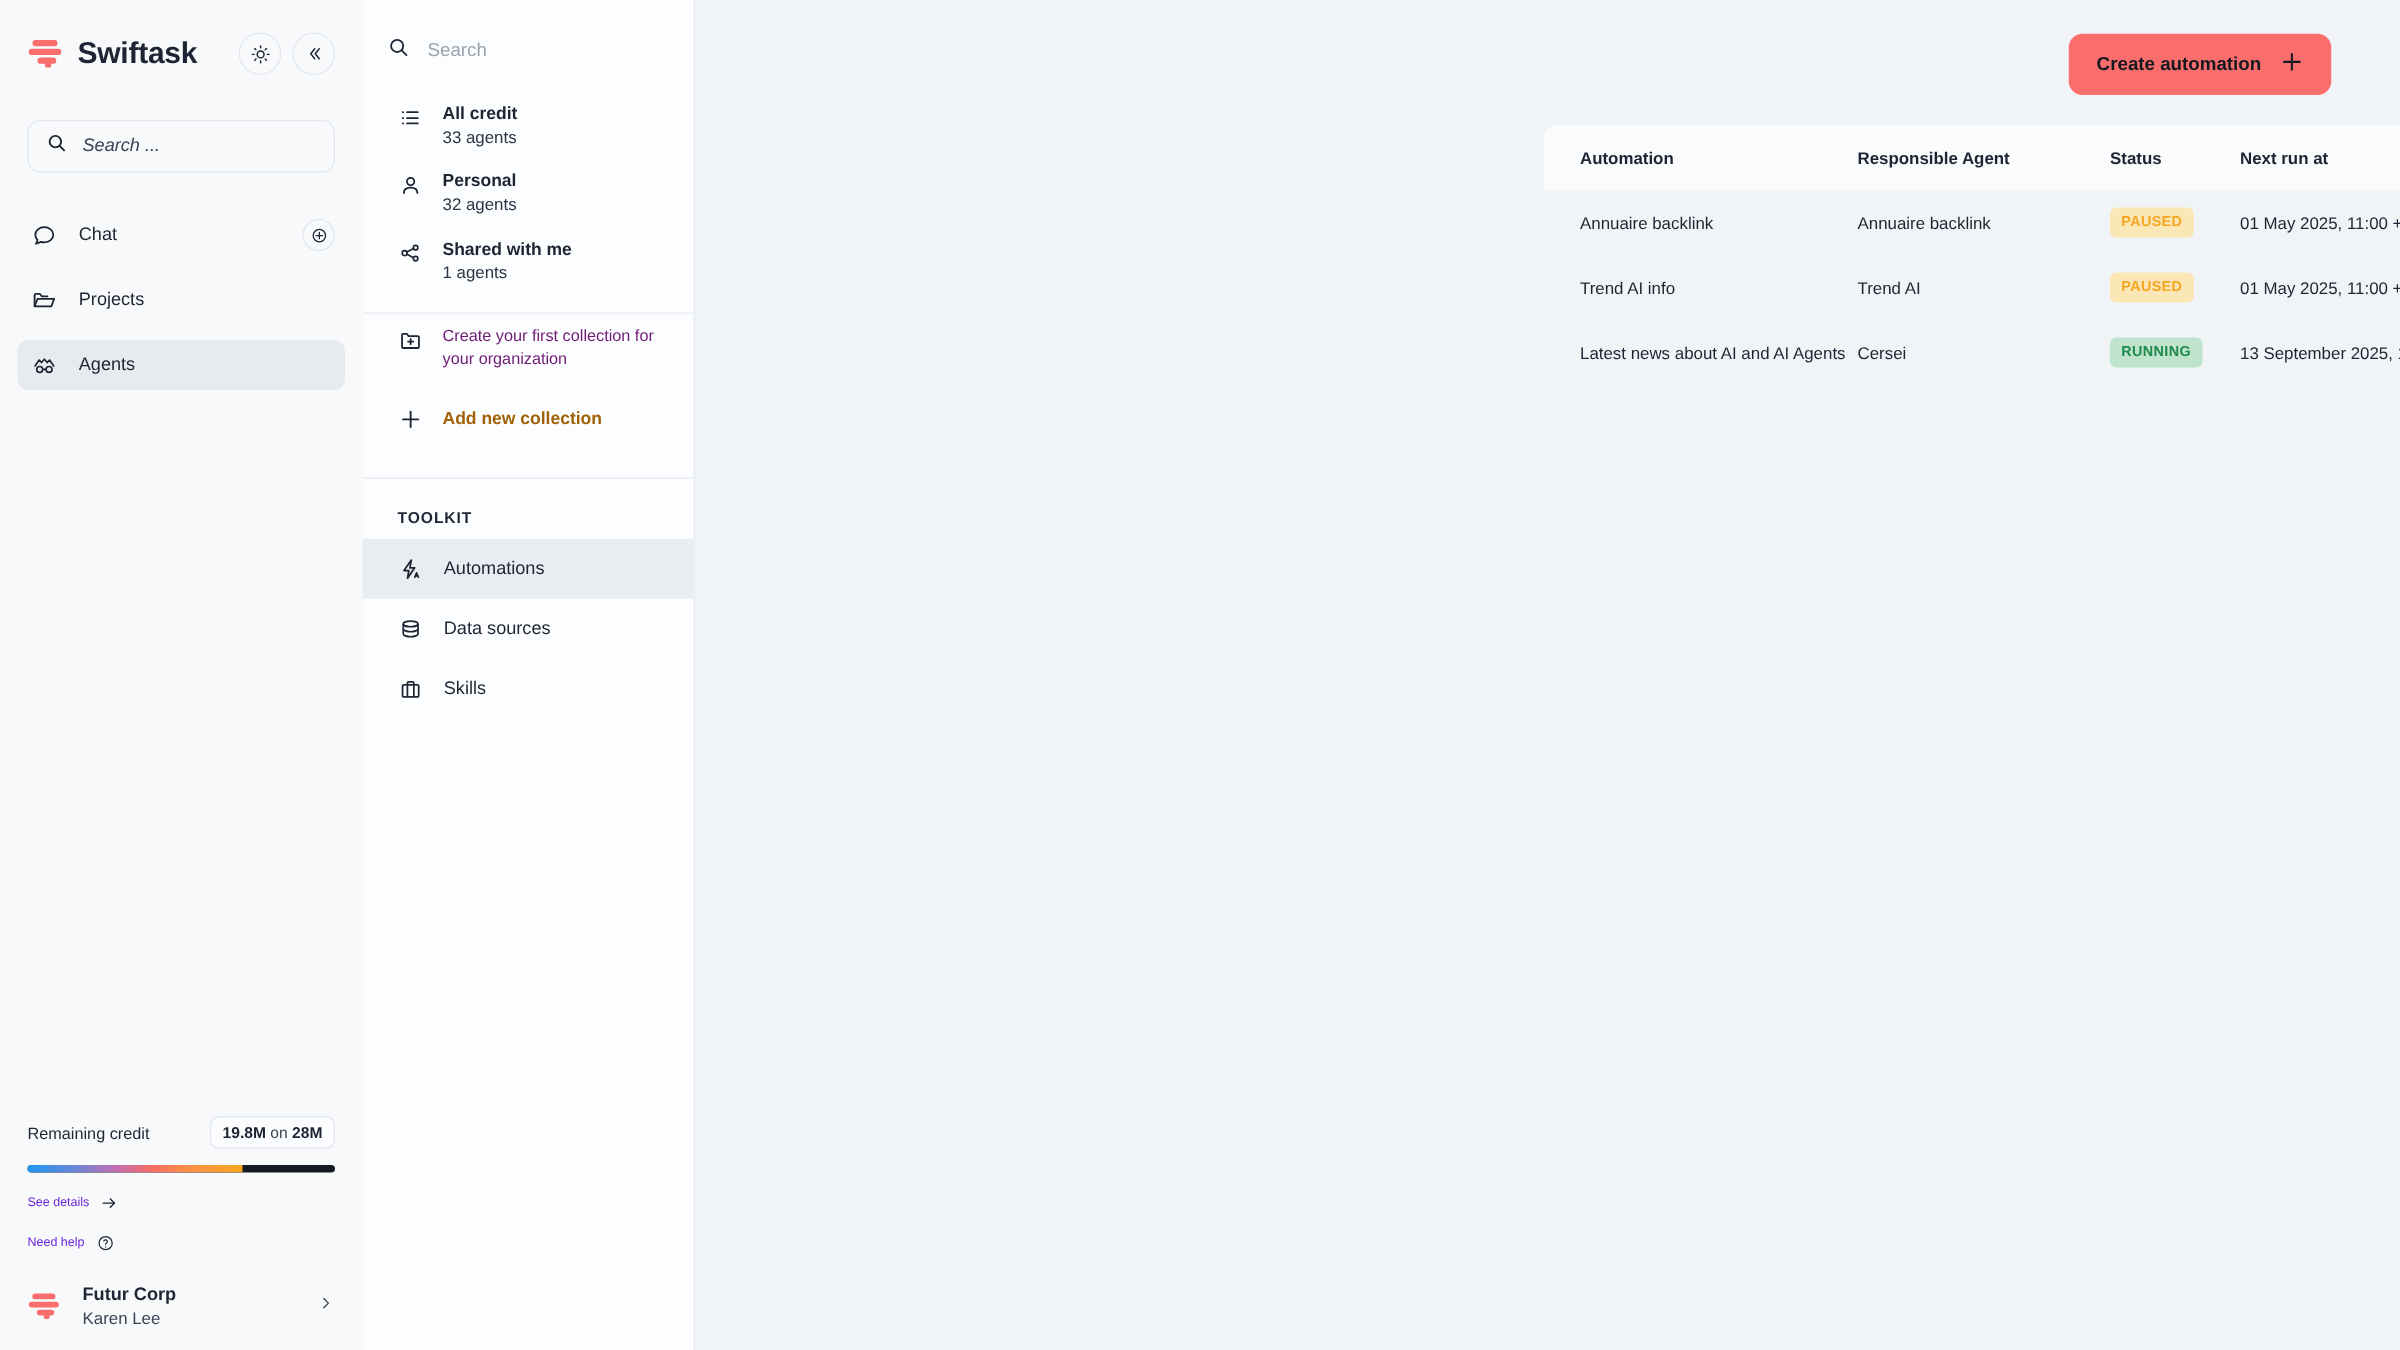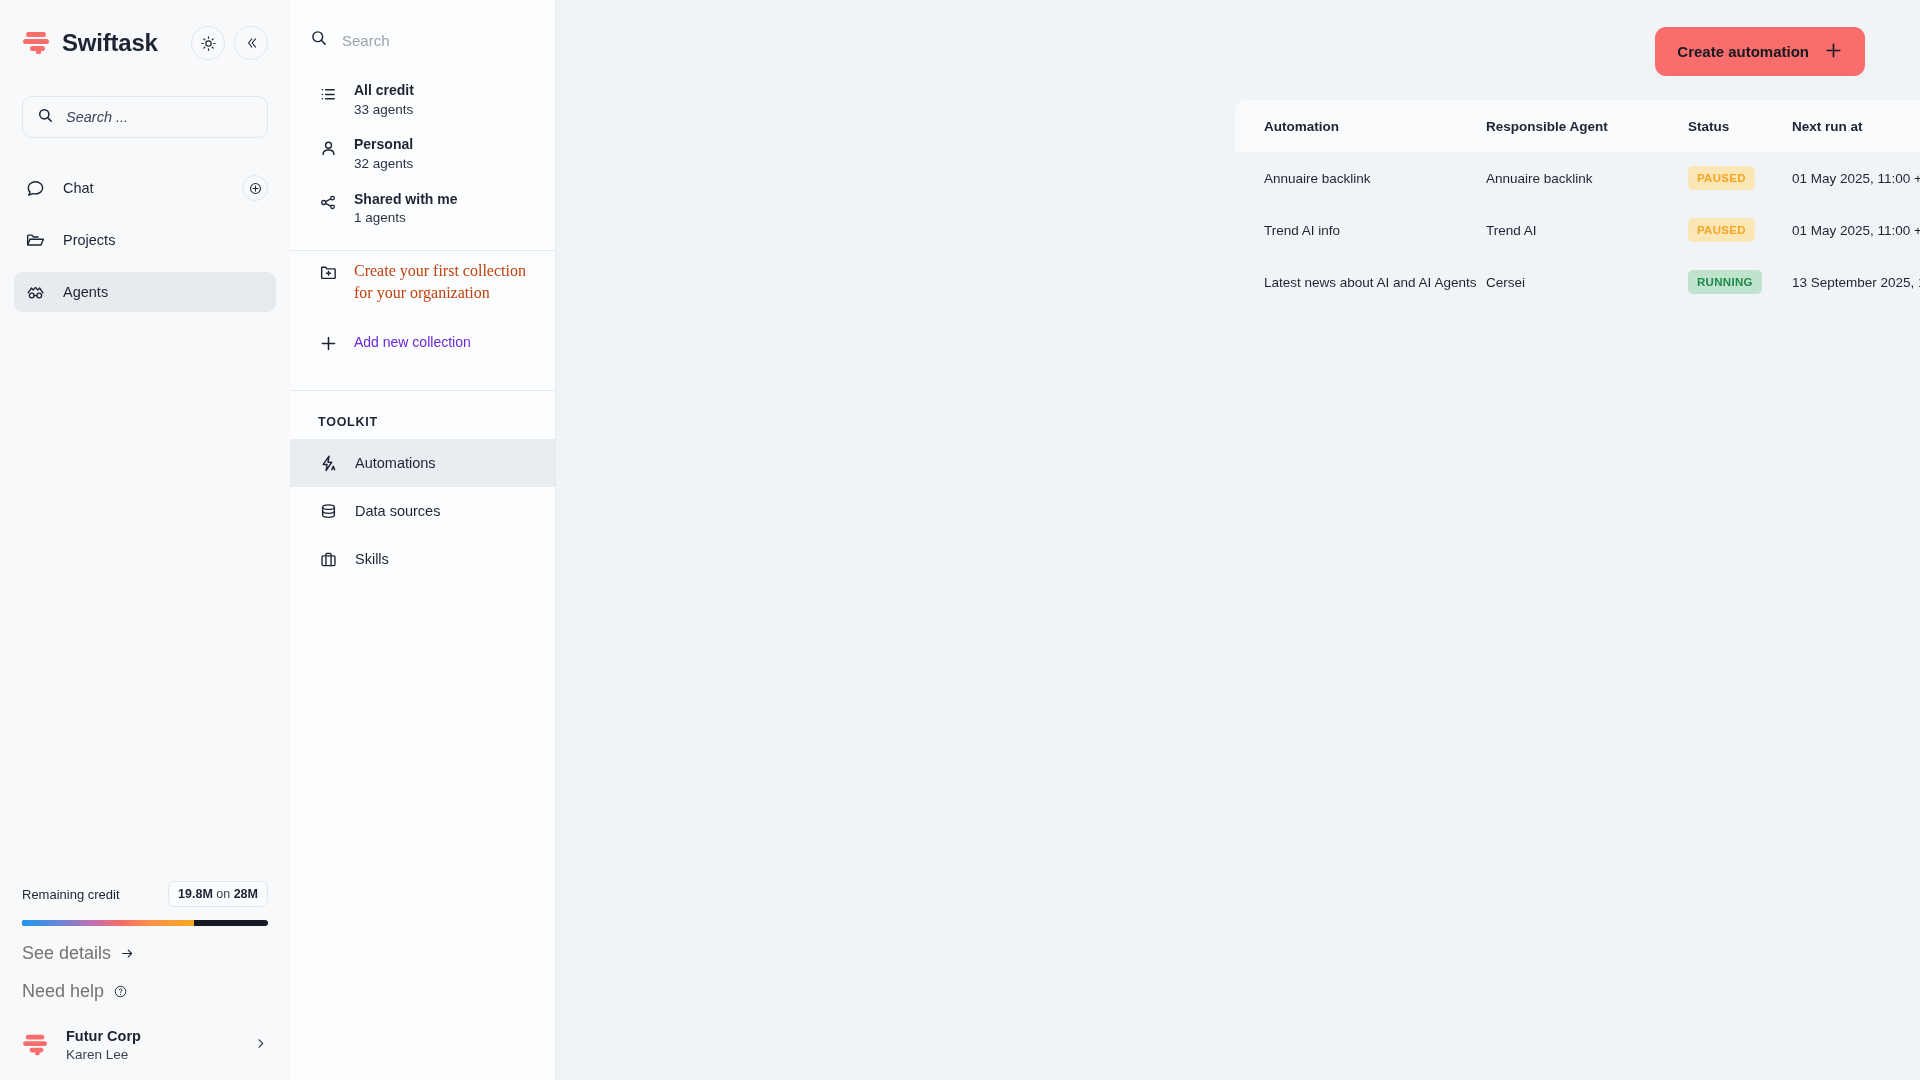--- a/index.html
+++ b/index.html
@@ -64,21 +64,21 @@
   .credit-pill .on { font-weight: 400; color: #3b4354; }
   .credit-bar {
     margin-top: 13px; height: 6px; border-radius: 3px; overflow: hidden;
     background: #161a23; display: flex;
   }
   .credit-fill {
     height: 6px;
     background: linear-gradient(90deg,#1e97f0 0%,#6a86d8 22%,#c76db0 42%,#f76d62 58%,#fb8f4a 74%,#f7a81f 100%);
   }
   .sb-link { display: flex; align-items: center; margin-top: 17px; cursor: pointer; }
-  .sb-link .t { font-size: 18px; color: #737373; }
+  .sb-link .t { font-size: 10px; color: #6d28d9; }
   .sb-link .ic { margin-left: 9px; display:flex; align-items:center; }
   .org-row { display: flex; align-items: center; margin-top: 26px; cursor: pointer; }
   .org-logo { width: 28px; height: 24px; flex: 0 0 28px; margin-right: 16px; }
   .org-name { font-size: 14.5px; font-weight: 700; color: #1d2433; }
   .org-user { font-size: 13.5px; color: #3b4354; margin-top: 3px; }
   .org-chev { margin-left: auto; }
 
   
   .panel2 {
     width: 266px; flex: 0 0 266px; height: 1080px;
@@ -88,23 +88,23 @@
   .p2-search { display: flex; align-items: center; height: 42px; padding: 0 20px; margin-top: 19px; }
   .p2-search .ph { font-size: 15px; color: #9aa3b0; margin-left: 14px; }
   .p2-sec { padding: 0 20px; }
   .p2-item { display: flex; align-items: flex-start; padding: 9px 8px; cursor: pointer; border-radius: 8px; }
   .p2-ic { width: 20px; height: 20px; flex: 0 0 20px; margin-right: 16px; margin-top: 2px;
            display:flex; align-items:center; justify-content:center; }
   .p2-title { font-size: 14px; color: #1d2433; font-weight: 700; line-height: 1.25; }
   .p2-sub { font-size: 13.5px; color: #2b3445; margin-top: 2px; line-height: 1.25; }
   .p2-divider { height: 1px; background: #e6eaf0; margin: 14px 0 0 0; }
   .p2-head { font-size: 12.5px; letter-spacing: 0.75px; font-weight: 700; color: #1d2433; padding: 24px 28px 10px 28px; }
-  .p2-wrap-text { font-size: 16px; color: #c2410c; line-height: 1.35; font-family: Liberation Serif, serif; }
+  .p2-wrap-text { font-size: 13px; color: #701a75; line-height: 1.35; }
   .p2-plain { display: flex; align-items: center; padding: 9px 8px; cursor: pointer; }
-  .p2-plain .lbl { font-size: 14px; color: #6d28d9; font-weight: 400; }
+  .p2-plain .lbl { font-size: 14px; color: #a16207; font-weight: 700; }
   .tool-item { display: flex; align-items: center; height: 48px; padding: 0 28px; cursor: pointer; }
   .tool-item.active { background: #e9edf2; }
   .tool-item .lbl { font-size: 14.5px; color: #1d2433; font-weight: 500; }
   .tool-ic { width: 20px; height: 20px; flex: 0 0 20px; margin-right: 17px;
              display:flex; align-items:center; justify-content:center; }
 
   
   .main { flex: 1; height: 1080px; background: #f1f4f7; position: relative; }
   .create-btn {
     position: absolute; top: 27px; right: 55px;

